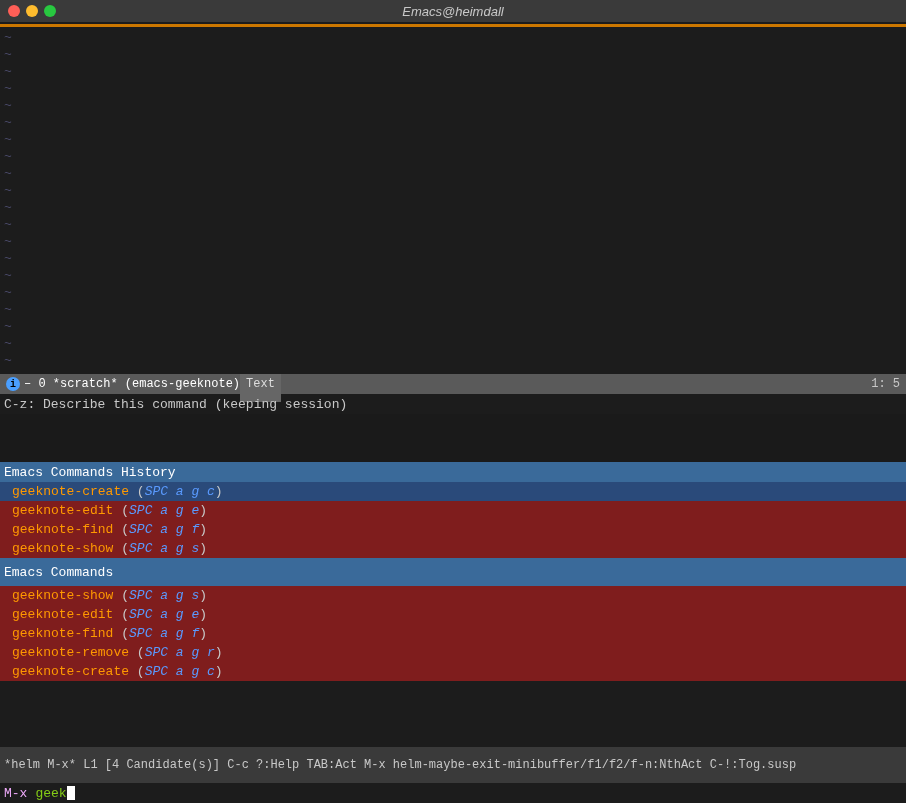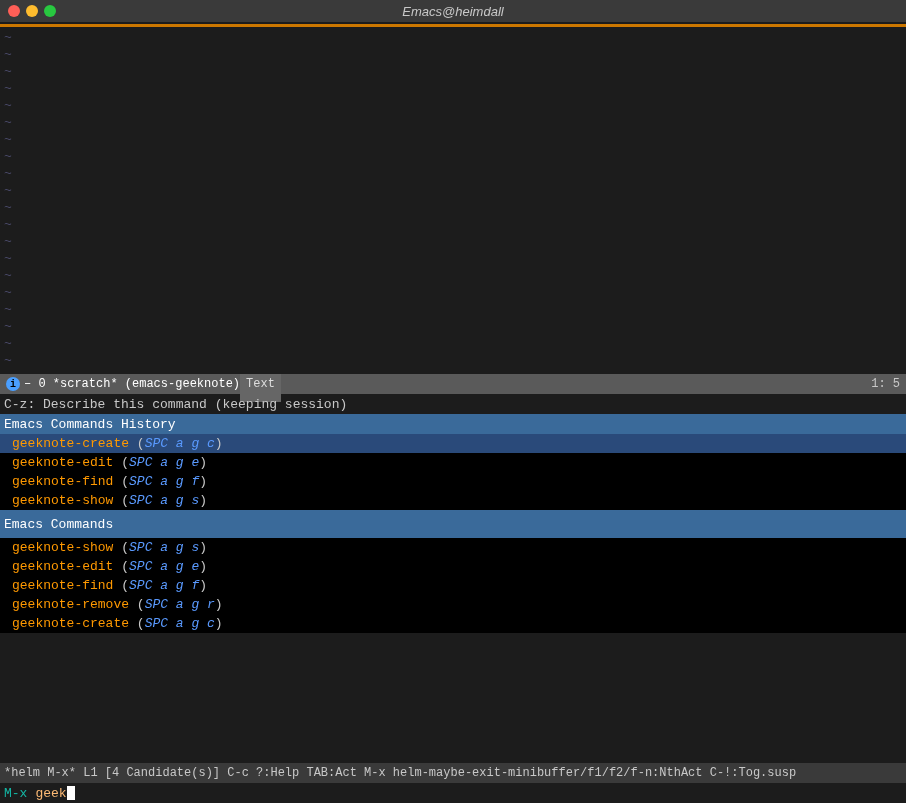--- a/index.html
+++ b/index.html
@@ -109,21 +109,22 @@
       color: #c8c8c8;
       padding: 2px 4px;
       font-size: 13px;
       height: 20px;
       display: flex;
       align-items: center;
     }
 
     
     #helm-area {
-      background: #000000;
+      background: #7f1d1d;
+      margin-top: 48px;
     }
 
     
     .helm-section-header {
       background: #3a6a9a;
       color: #ffffff;
       padding: 1px 4px;
       font-size: 13px;
       height: 20px;
       display: flex;
@@ -160,21 +161,21 @@
       padding: 1px 4px;
       font-size: 13px;
       height: 28px;
       display: flex;
       align-items: center;
     }
 
     
     #bottom-bar {
       background: #3a3a3a;
-      height: 20px;
+      height: 36px;
       display: flex;
       align-items: center;
       padding: 0 4px;
       color: #c8c8c8;
       font-size: 12px;
       position: absolute;
       bottom: 20px;
       width: 100%;
     }
 
@@ -184,21 +185,21 @@
       height: 20px;
       display: flex;
       align-items: center;
       padding: 0 4px;
       position: absolute;
       bottom: 0;
       width: 100%;
       font-size: 13px;
     }
     #minibuffer-prompt {
-      color: #14b8a6;
+      color: #f0abfc;
     }
     #minibuffer-cursor {
       display: inline-block;
       width: 8px;
       height: 14px;
       background: #ffffff;
       vertical-align: middle;
     }
   </style>
 </head>
@@ -321,15 +322,15 @@
 
 <div style="background:#1c1c1c; flex:1; height: calc(803px - 22px - 352px - 20px - 20px - 20px - 19px - 20px - 19px*6 - 20px - 20px);"></div>
 
 <div id="bottom-bar">
   <span>*helm M-x*  L1  [4 Candidate(s)]  C-c ?:Help  TAB:Act  M-x helm-maybe-exit-minibuffer/f1/f2/f-n:NthAct  C-!:Tog.susp</span>
 </div>
 
 <div id="minibuffer-line">
   <span id="minibuffer-prompt">M-x</span>
   <span style="margin: 0 4px; color:#c8c8c8;"></span>
-  <span style="color:#fdba74;">geek</span>
+  <span style="color:#84cc16;">geek</span>
     <span id="minibuffer-cursor"></span>
 </div>
 
 </body></html>

